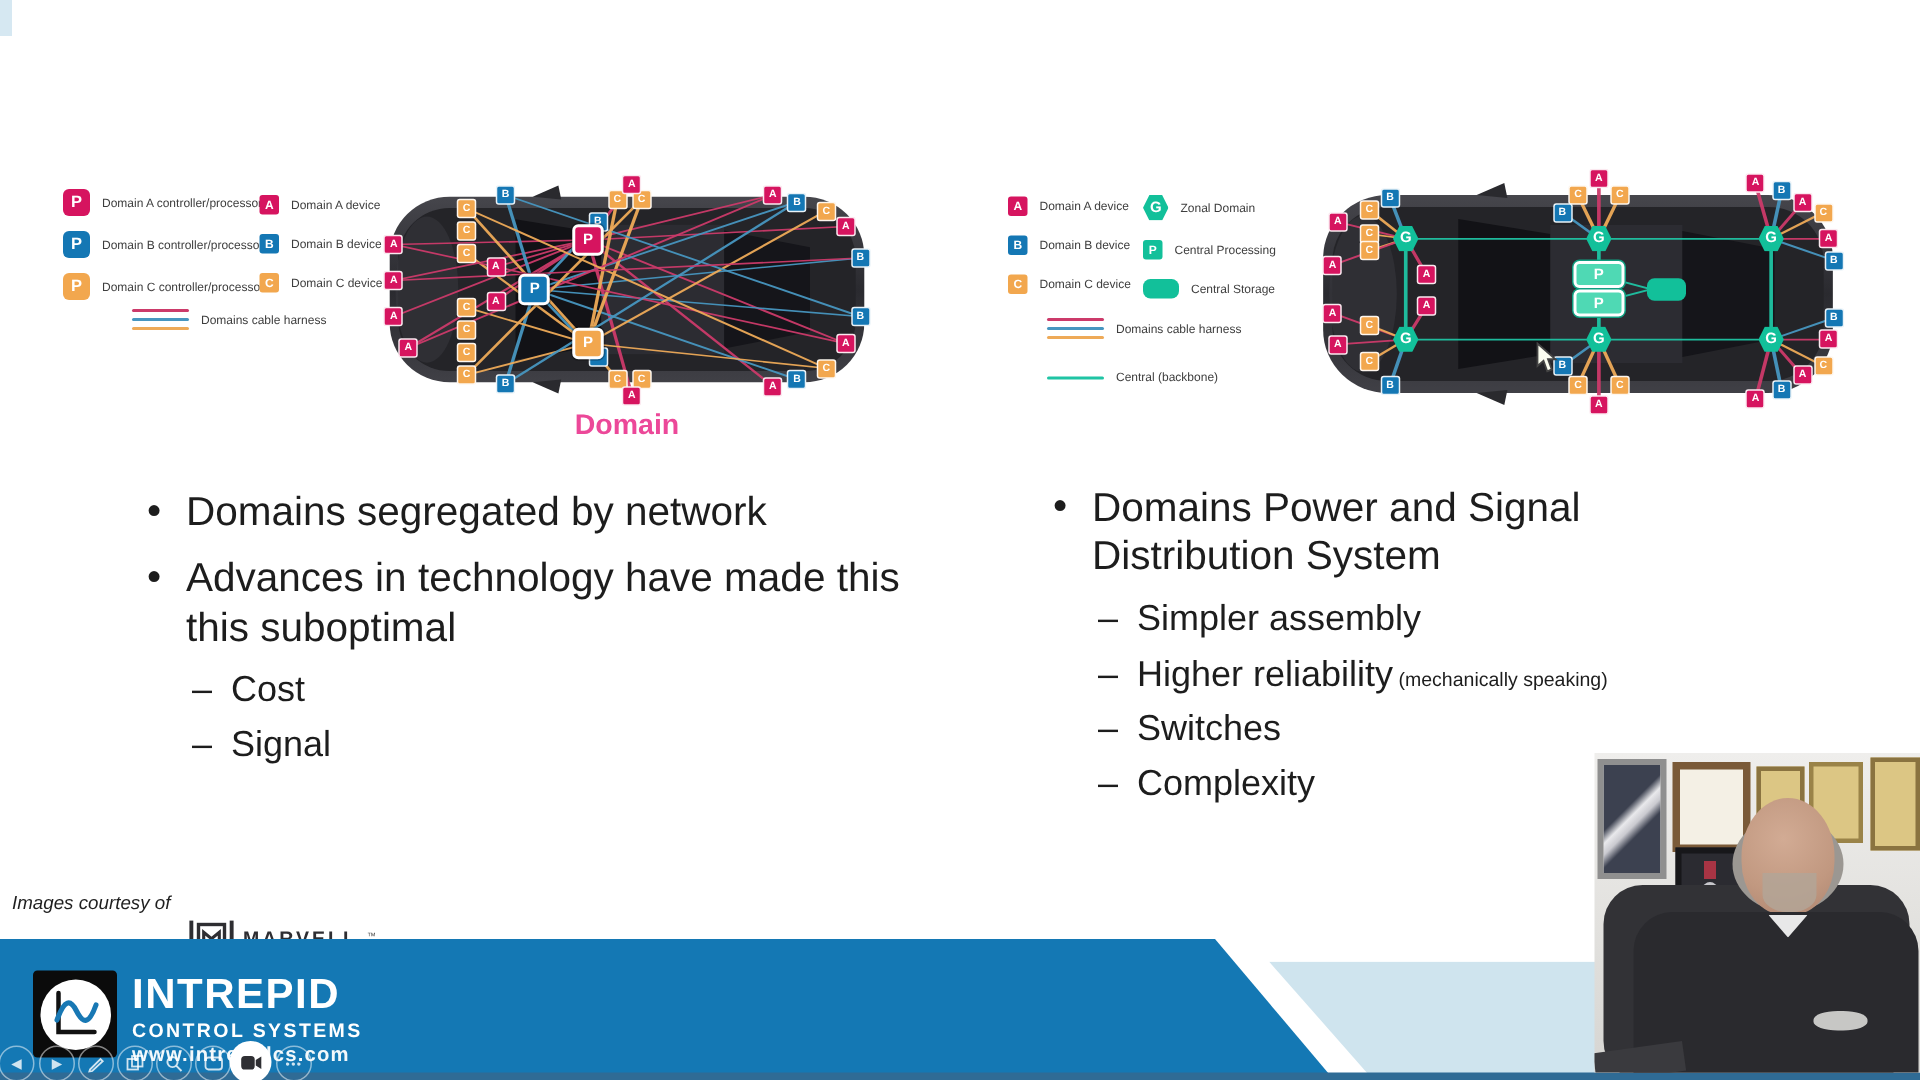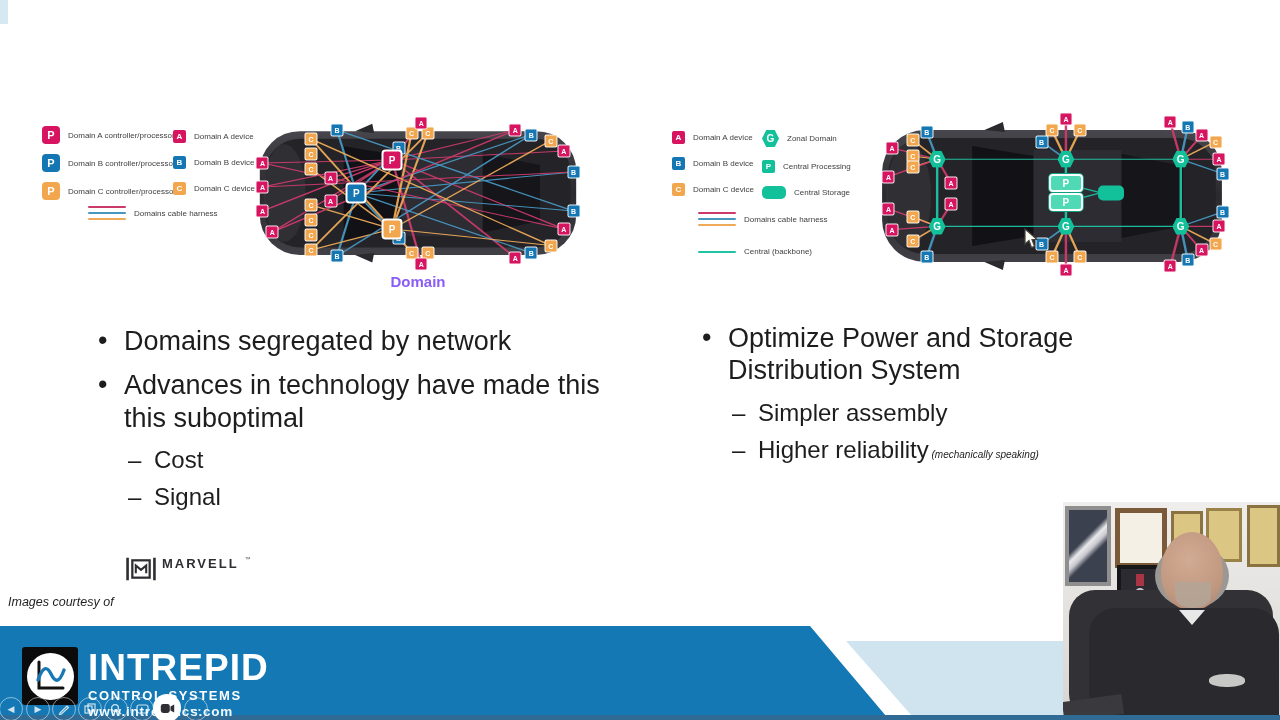--- a/index.html
+++ b/index.html
@@ -35,49 +35,49 @@
   .node{position:absolute;transform:translate(-50%,-50%);display:flex;align-items:center;
         justify-content:center;color:#fff;font-weight:bold;border-radius:2px;}
   .node.dev{width:11px;height:11px;font-size:7px;border:1px solid rgba(255,255,255,.9);}
   .node.ctrl{width:17px;height:17px;font-size:10px;border:2px solid #fff;border-radius:4px;
              box-shadow:0 0 0 1px rgba(0,0,0,.25);}
   .node.g{width:17px;height:17px;background:#12c09a;font-size:10px;
           clip-path:polygon(25% 0,75% 0,100% 50%,75% 100%,25% 100%,0 50%);}
   .node.pz{width:30px;height:14px;background:#4fd9b4;border:2px solid #fff;border-radius:4px;
            font-size:10px;box-shadow:0 0 0 1px #0f9f80;}
   .node.st{width:26px;height:15px;background:#12c09a;border-radius:5px;}
-  .caption{font-size:15px;font-weight:bold;color:#8b5cf6;text-align:center;}
+  .caption{font-size:19px;font-weight:bold;color:#ec4899;text-align:center;}
 
   
   .bullets{line-height:1.2;}
   .b1{position:relative;font-size:27px;padding-left:28px;margin-bottom:12px;}
   .b1::before{content:"\2022";position:absolute;left:2px;top:-1px;}
   .b2{position:relative;font-size:24px;margin-left:32px;padding-left:26px;margin-bottom:8px;}
   .b2::before{content:"\2013";position:absolute;left:0;}
-  .suffix{font-size:10px;font-style:italic;}
+  .suffix{font-size:13px;}
 
   
   #credit-prefix{left:8px;top:595px;font-size:12.5px;font-style:italic;color:#1f1f1f;}
-  #marvell{left:126px;top:556px;display:flex;gap:6px;}
+  #marvell{left:126px;top:612px;display:flex;align-items:center;gap:6px;text-decoration:underline;}
   #marvell-name{font-size:13px;font-weight:600;letter-spacing:2px;color:#2e2e32;}
   #marvell-tm{font-size:6px;color:#555;vertical-align:top;}
 
   
   #footer-blue{left:0;top:626px;width:886px;height:90px;background:#1478b4;
                clip-path:polygon(0 0,810px 0,886px 90px,0 90px);}
   #footer-pale{left:846px;top:641px;width:434px;height:75px;background:#cfe4ee;
                clip-path:polygon(0 0,434px 0,434px 75px,66px 75px);}
   #footer-strip{left:0;top:715px;width:1280px;height:5px;background:#2f6b95;}
 
   #ics-logo-box{left:22px;top:647px;width:56px;height:58px;background:#0b0b0b;border-radius:3px;
                 display:flex;align-items:center;justify-content:center;}
   #ics-logo-circle{width:47px;height:47px;background:#fff;border-radius:50%;
                    display:flex;align-items:center;justify-content:center;}
   #ics-text{left:88px;top:649px;color:#fff;}
-  #ics-line1{font-size:37px;font-weight:bold;letter-spacing:1px;line-height:1;}
+  #ics-line1{font-size:28px;font-weight:bold;letter-spacing:1px;line-height:1;}
   #ics-line2{font-size:13px;font-weight:bold;letter-spacing:1.6px;margin-top:3px;line-height:1;}
   #ics-line3{font-size:13.5px;font-weight:bold;letter-spacing:.8px;margin-top:3px;line-height:1;color:#f2f8fb;}
 
   
   .tb{position:absolute;width:22px;height:22px;border:1px solid rgba(255,255,255,.5);
       border-radius:50%;display:flex;align-items:center;justify-content:center;
       color:rgba(255,255,255,.8);font-size:9px;}
   .tb.camera{width:28px;height:28px;background:#fff;border:none;color:#2f2f33;}
 
   
@@ -400,23 +400,25 @@
   </div>
 
   <div class="abs bullets" style="left:96px;top:325px;width:540px;">
     <div class="b1">Domains segregated by network</div>
     <div class="b1">Advances in technology have made this this suboptimal</div>
     <div class="b2">Cost</div>
     <div class="b2">Signal</div>
   </div>
 
   <div class="abs bullets" style="left:700px;top:322px;width:440px;">
-    <div class="b1">Optimize Power and Storage Distribution System</div>
+    <div class="b1">Domains Power and Signal Distribution System</div>
     <div class="b2">Simpler assembly</div>
     <div class="b2"><span>Higher reliability</span><span class="suffix"> (mechanically speaking)</span></div>
+    <div class="b2">Switches</div>
+    <div class="b2">Complexity</div>
   </div>
 
   <div class="abs" id="credit-prefix">Images courtesy of</div>
   <div class="abs" id="marvell">
     <svg width="30" height="26" viewBox="0 0 34 30">
       <rect x="0" y="2" width="3" height="26" fill="#2e2e32"></rect>
       <rect x="31" y="2" width="3" height="26" fill="#2e2e32"></rect>
       <rect x="7" y="5" width="20" height="20" fill="none" stroke="#2e2e32" stroke-width="2.6"></rect>
       <path d="M11 20 V11 L17 16 L23 11 V20" fill="none" stroke="#2e2e32" stroke-width="2.4"></path>
     </svg>

